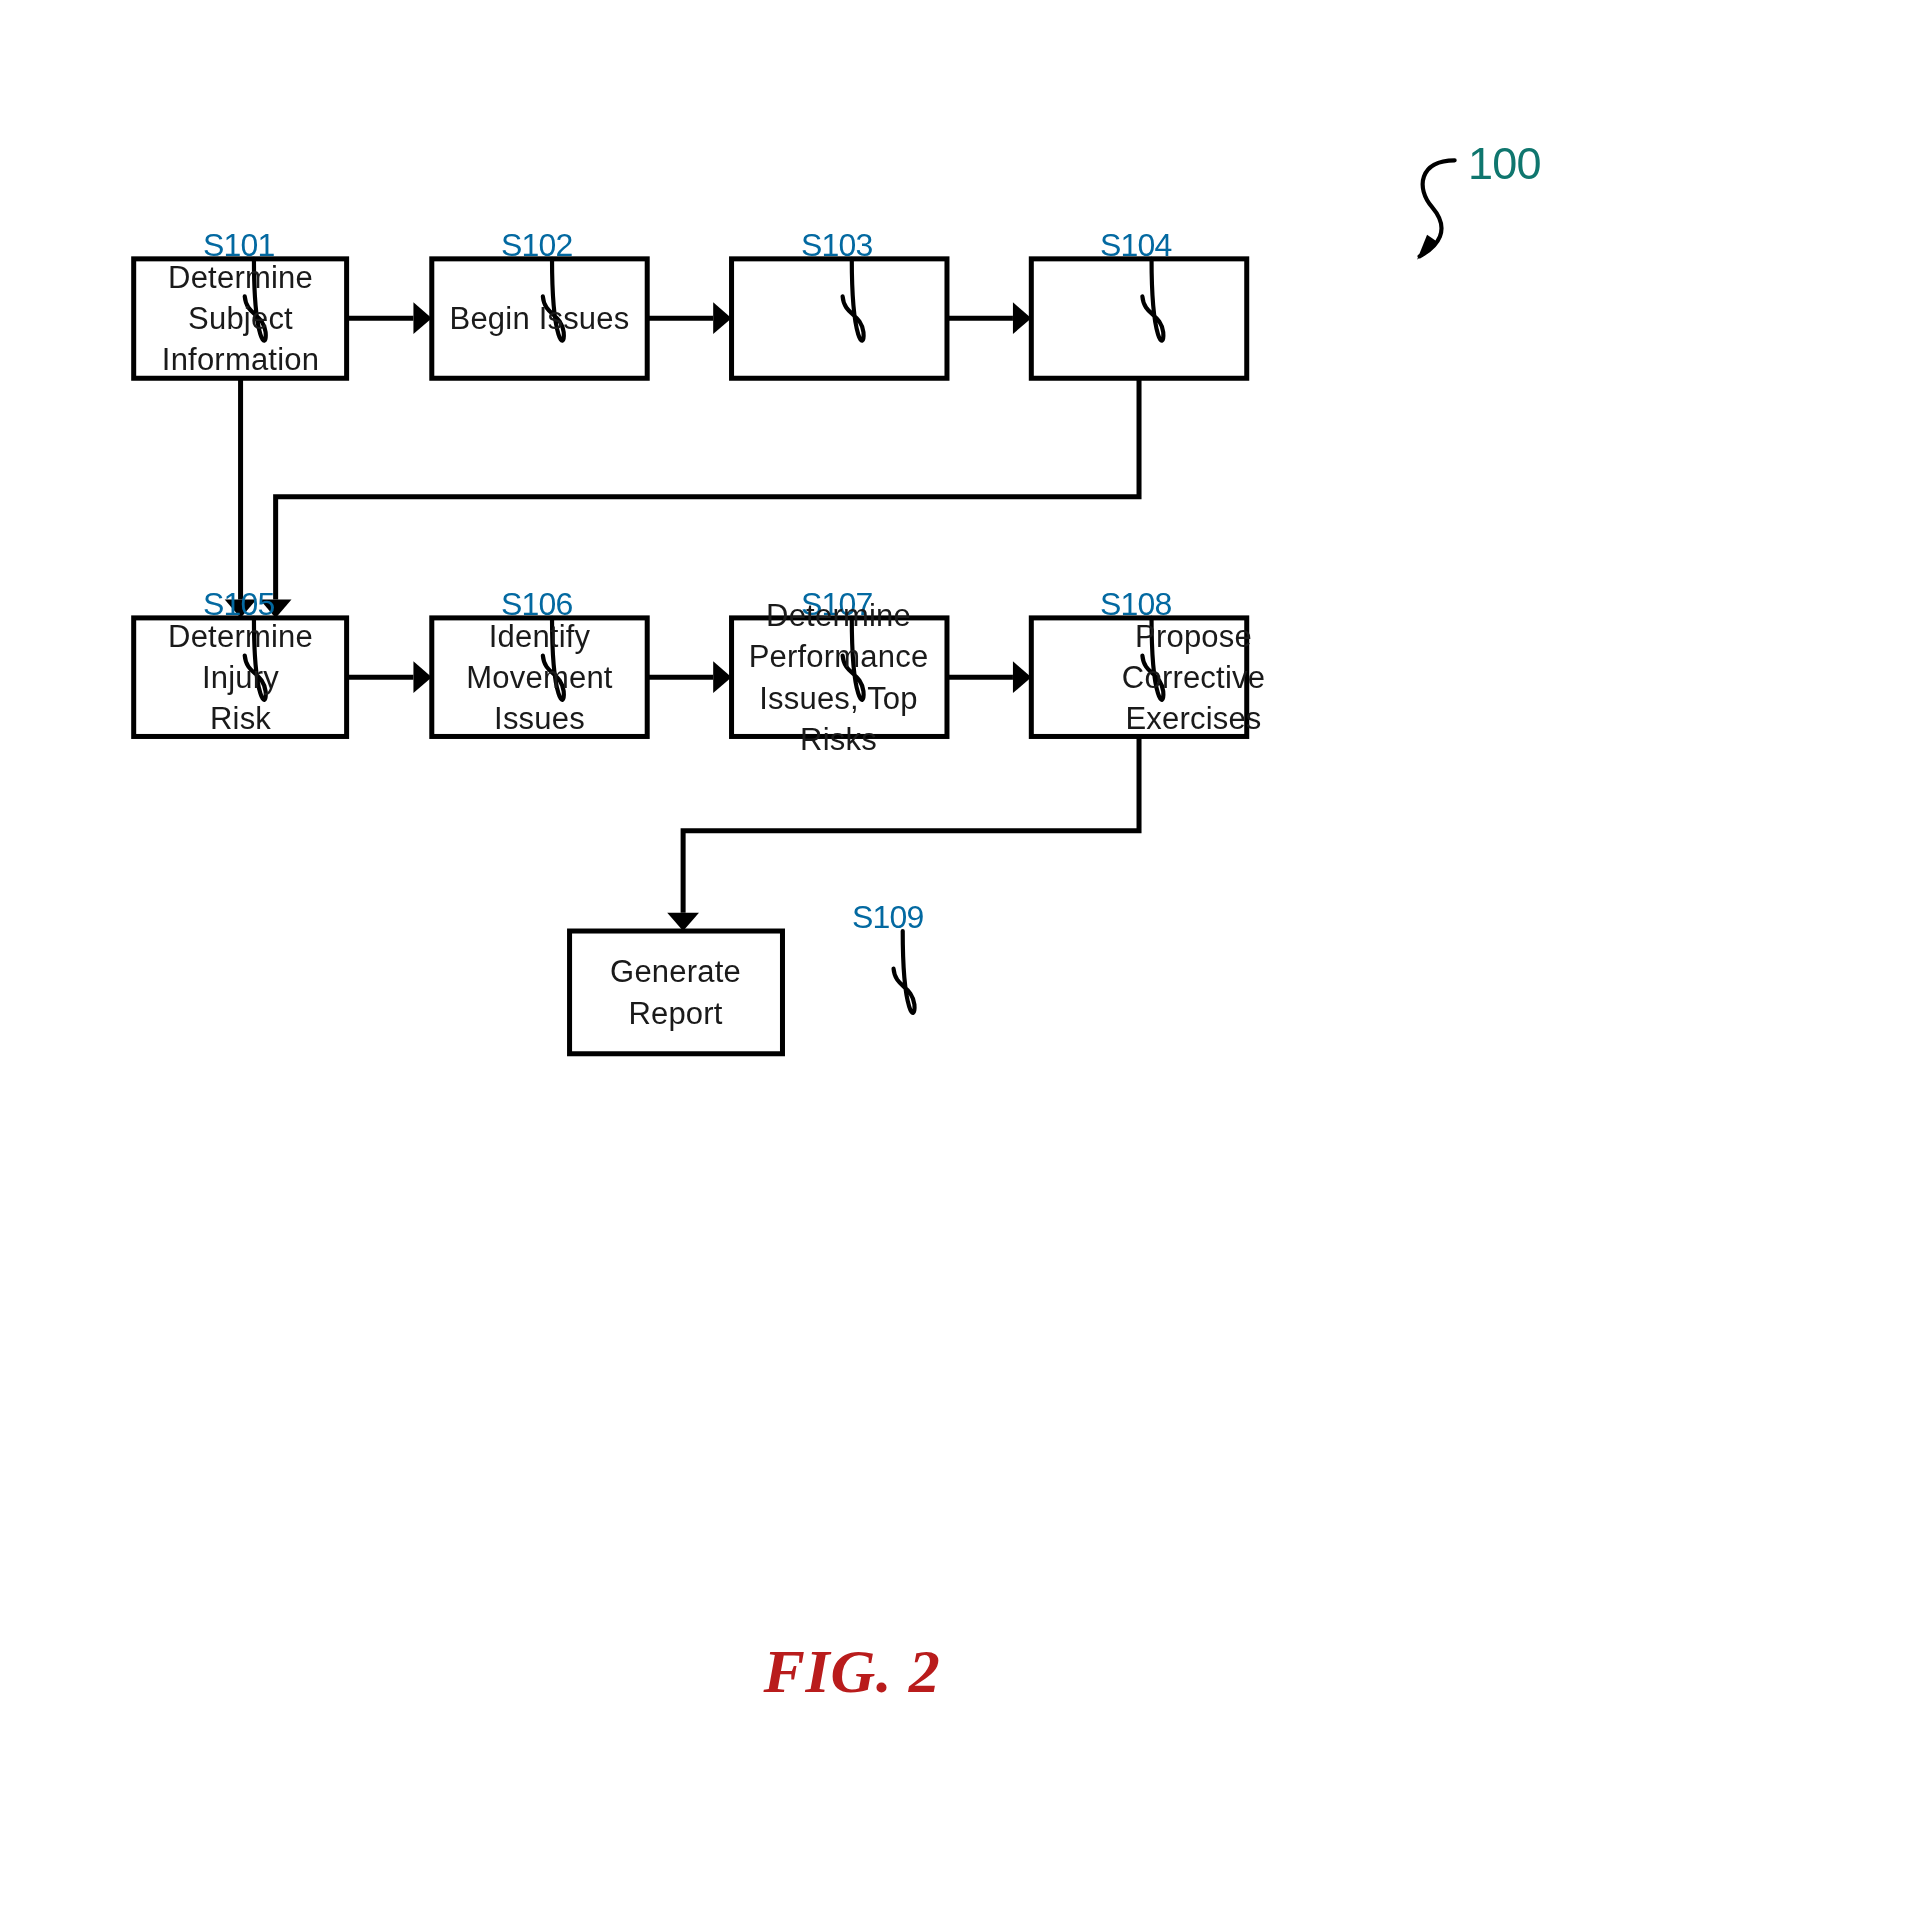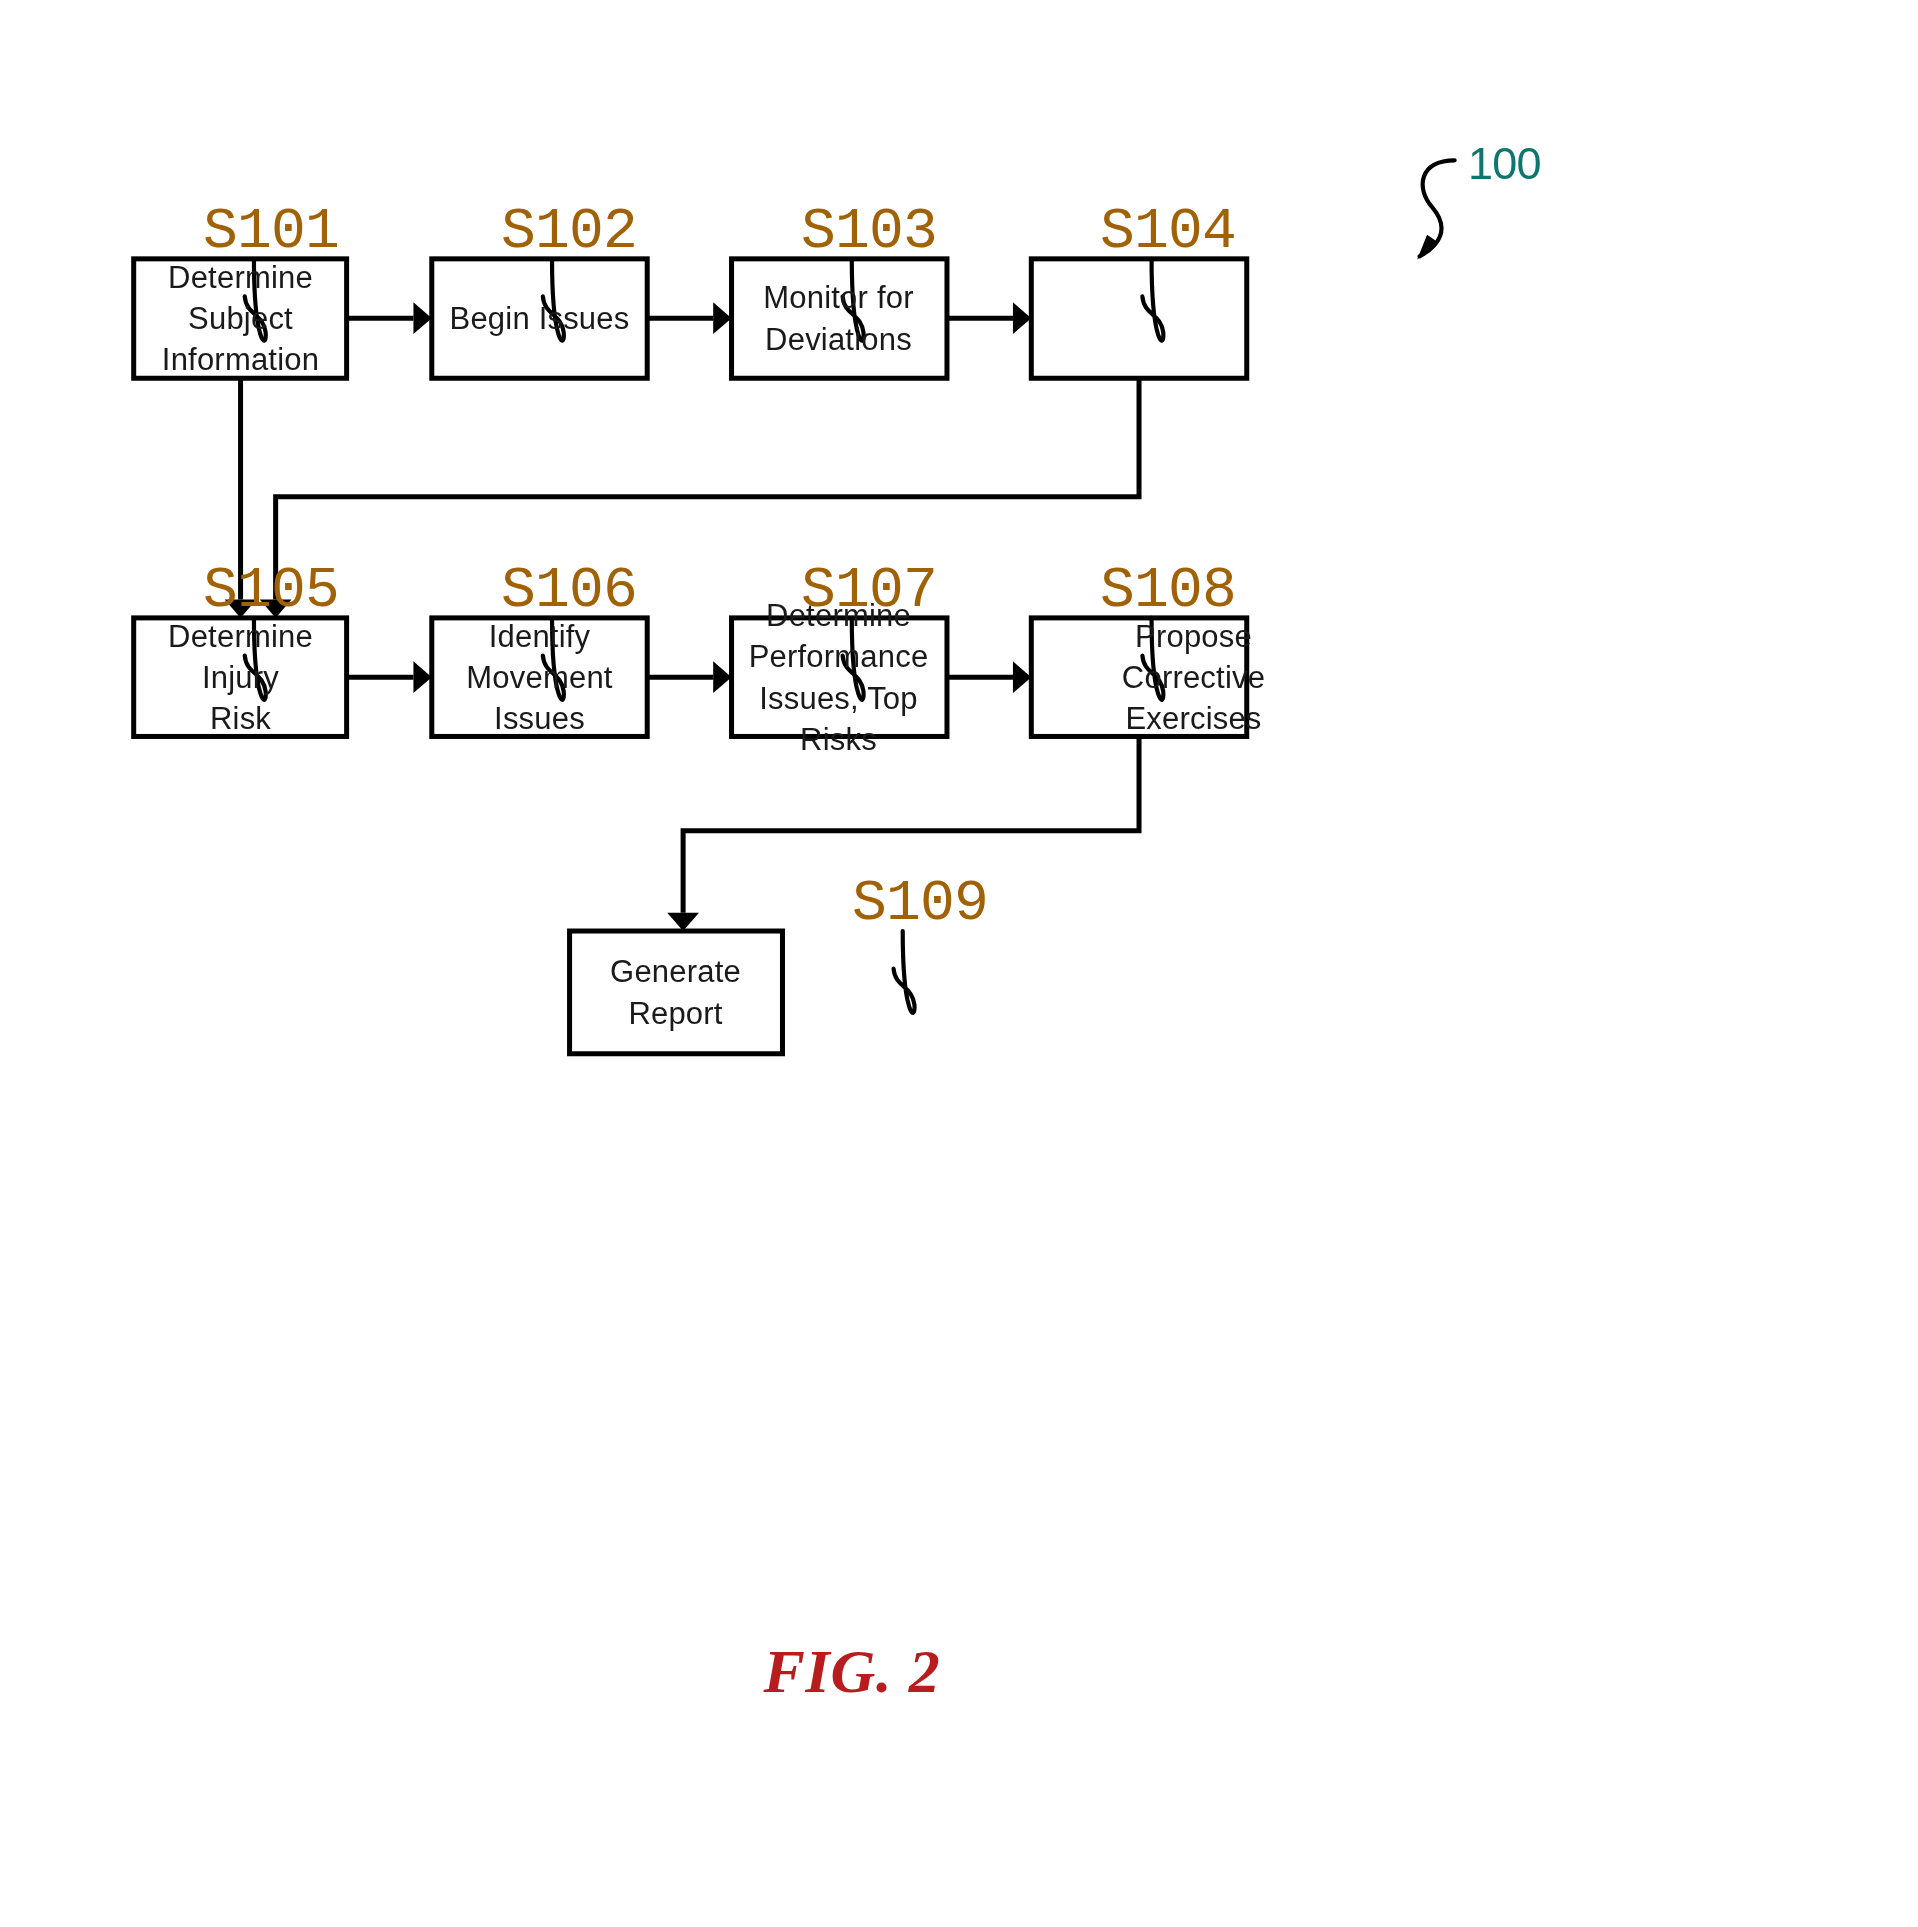--- a/index.html
+++ b/index.html
@@ -54,24 +54,24 @@
     font-size: 31px;
     line-height: 1.33;
     color: #1a1a1a;
     letter-spacing: 0.2px;
     white-space: pre-line;
     box-sizing: border-box;
     padding: 0 6.7px;
   }
   .step-tag {
     position: absolute;
-    font-family: Liberation Mono, monospace;
-    font-size: 58px;
+    font-family: Liberation Sans, sans-serif;
+    font-size: 32px;
     font-weight: 400;
-    color: #a16207;
+    color: #0369a1;
     letter-spacing: -0.8px;
     white-space: nowrap;
   }
   .ref-tag {
     position: absolute;
     font-family: "Liberation Sans", sans-serif;
     font-size: 45px;
     color: #0f766e;
     letter-spacing: -0.8px;
     white-space: nowrap;
@@ -161,22 +161,20 @@
   <div class="step-tag" style="left:1100px; top:623px; transform:translateY(-100%);">S108</div>
 
   <div class="step-tag" style="left:852px; top:936px; transform:translateY(-100%);">S109</div>
 
   <div class="ref-tag" style="left:1468px; top:138px;">100</div>
 
   <div class="box-label" style="left:134px; top:259px; width:213px; height:119px;">Determine
 Subject
 Information</div>
   <div class="box-label" style="left:432px; top:259px; width:215px; height:119px;">Begin Issues</div>
-  <div class="box-label" style="left:731px; top:259px; width:215px; height:119px;">Monitor for
-Deviations</div>
 
   <div class="box-label" style="left:432px; top:618px; width:215px; height:119px;">Identify
 Movement Issues</div>
   <div class="box-label" style="left:134px; top:618px; width:213px; height:119px;">Determine Injury
 Risk</div>
   <div class="box-label" style="left:731px; top:618px; width:215px; height:119px;">Determine
 Performance
 Issues, Top Risks</div>
   <div class="box-label" style="left:1086px; top:618px; width:215px; height:119px;">Propose
 Corrective

